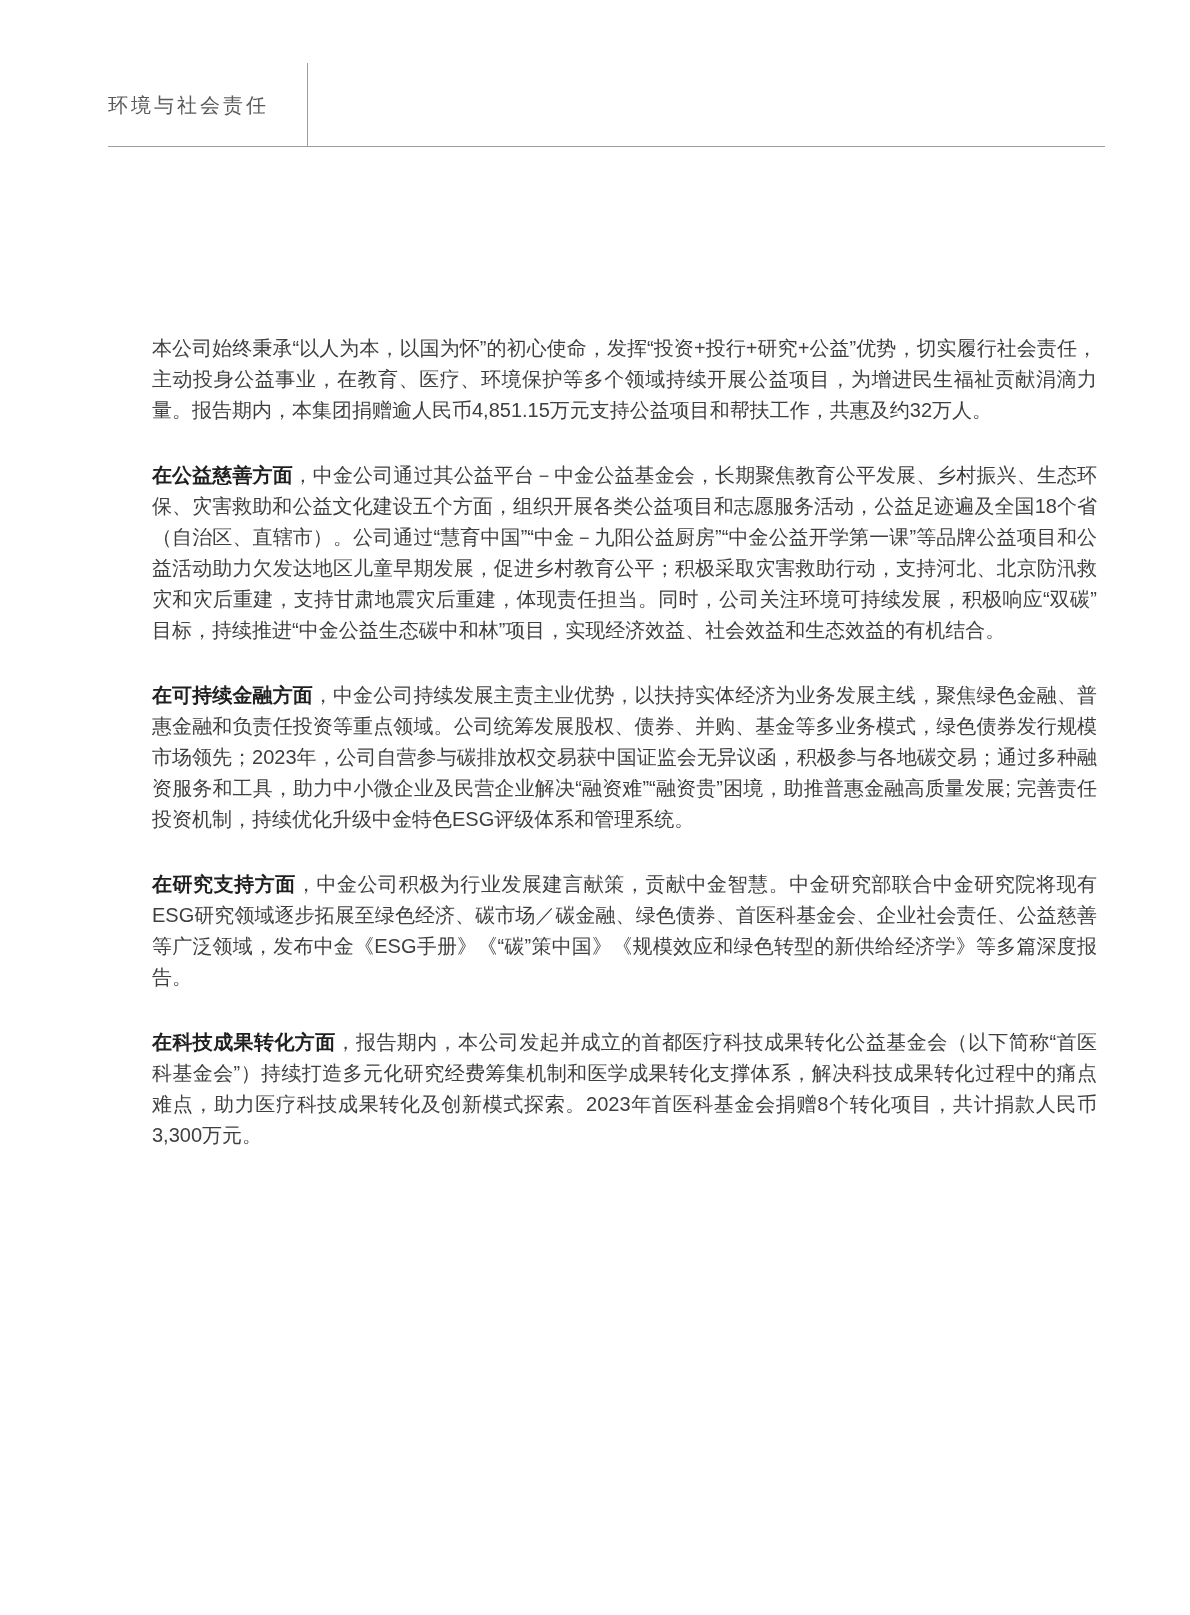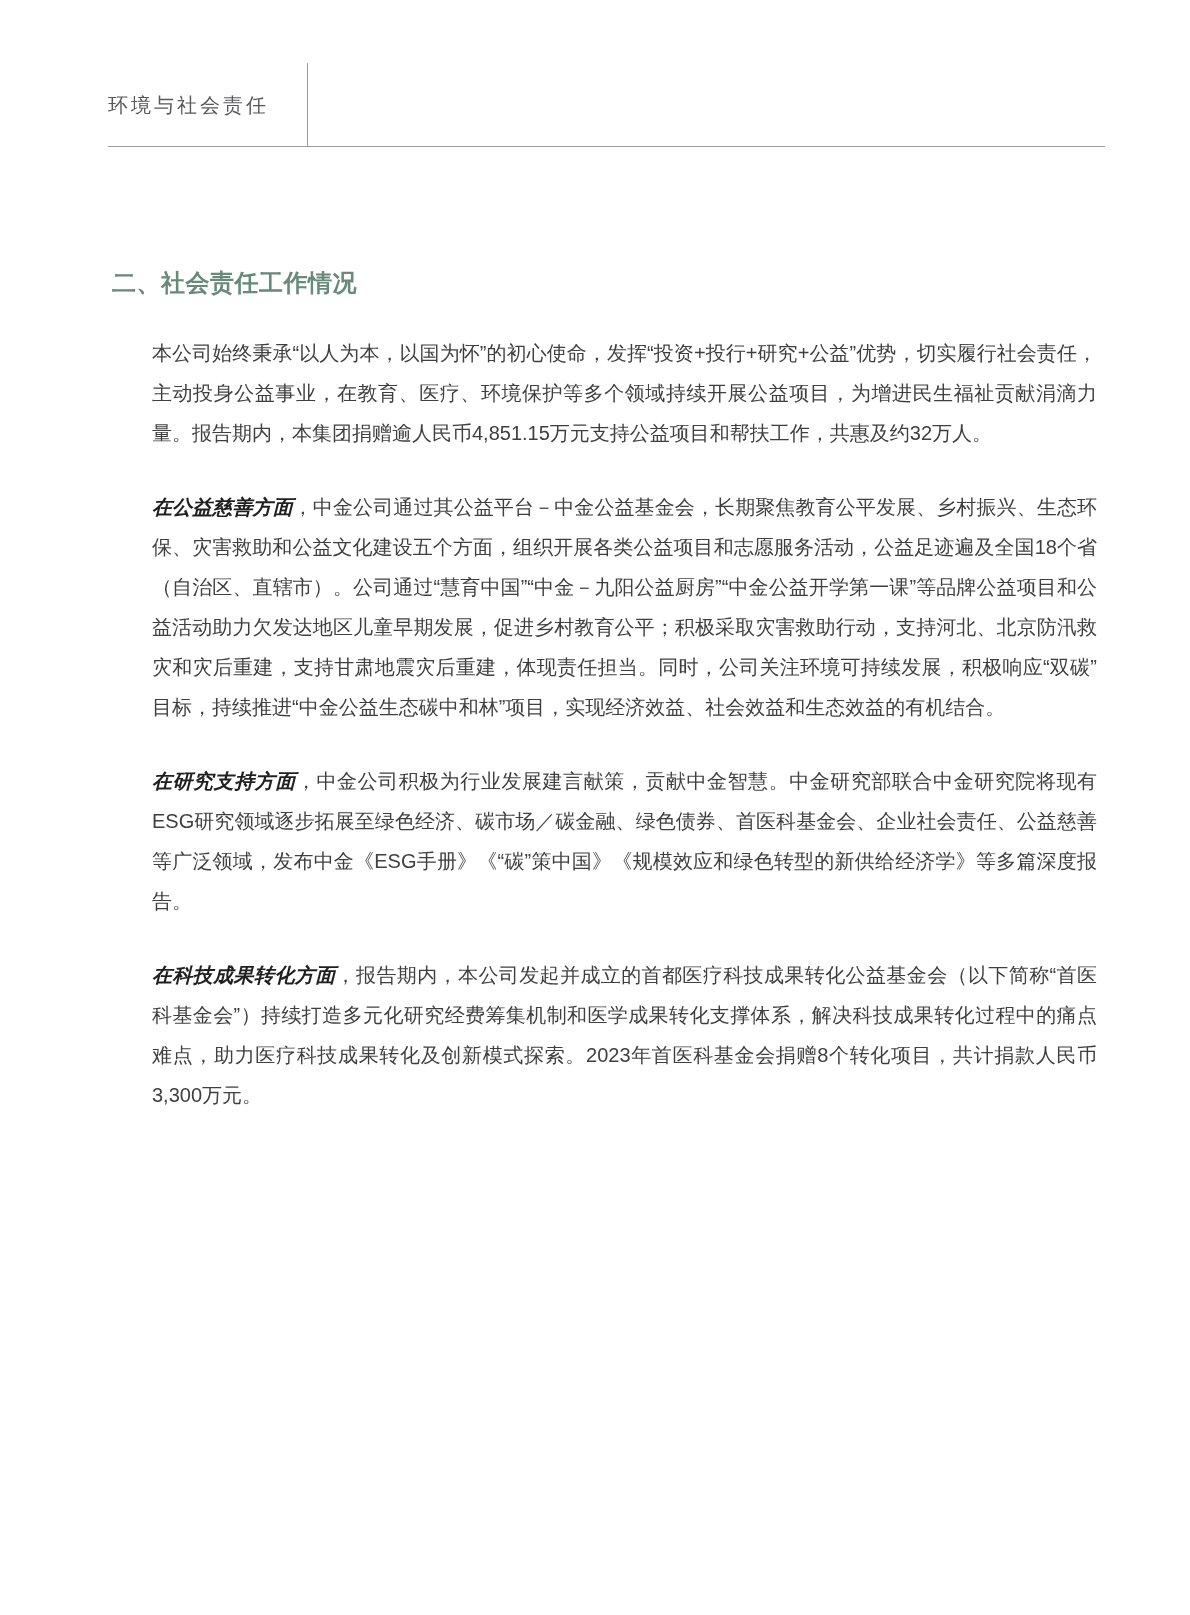--- a/index.html
+++ b/index.html
@@ -57,28 +57,27 @@
   
   .content {
     position: absolute;
     left: 152px;
     top: 333px;
     width: 945px;
   }
   .content p {
     margin: 0 0 34px 0;
     font-size: 20px;
-    line-height: 40px;
+    line-height: 31px;
     color: var(--body-text, #3f3f3f);
     text-align: justify;
   }
   .content p .lead {
     font-weight: 700;
     color: var(--lead-text, #1f1f1f);
-    font-style: italic;
   }
   
   .page-number {
     position: absolute;
     left: 110px;
     top: 1524px;
     font-family: "Liberation Serif", "DejaVu Serif", serif;
     font-size: 20px;
     color: #4a4a4a;
     font-weight: bold;
@@ -86,27 +85,27 @@
 </style>
 </head>
 <body>
 
 <div class="page">
 
   <div class="header-title">环境与社会责任</div>
   <div class="header-vline"></div>
   <div class="header-hline"></div>
 
-  <h2 class="section-heading">二、社会责任工作情况</h2>
 
   <div class="content">
     <p><span class="lead"></span><span>本公司始终秉承“以人为本，以国为怀”的初心使命，发挥“投资+投行+研究+公益”优势，切实履行社会责任，主动投身公益事业，在教育、医疗、环境保护等多个领域持续开展公益项目，为增进民生福祉贡献涓滴力量。报告期内，本集团捐赠逾人民币4,851.15万元支持公益项目和帮扶工作，共惠及约32万人。</span></p>
 
     <p><span class="lead">在公益慈善方面</span><span>，中金公司通过其公益平台－中金公益基金会，长期聚焦教育公平发展、乡村振兴、生态环保、灾害救助和公益文化建设五个方面，组织开展各类公益项目和志愿服务活动，公益足迹遍及全国18个省（自治区、直辖市）。公司通过“慧育中国”“中金－九阳公益厨房”“中金公益开学第一课”等品牌公益项目和公益活动助力欠发达地区儿童早期发展，促进乡村教育公平；积极采取灾害救助行动，支持河北、北京防汛救灾和灾后重建，支持甘肃地震灾后重建，体现责任担当。同时，公司关注环境可持续发展，积极响应“双碳”目标，持续推进“中金公益生态碳中和林”项目，实现经济效益、社会效益和生态效益的有机结合。</span></p>
 
+    <p><span class="lead">在可持续金融方面</span><span>，中金公司持续发展主责主业优势，以扶持实体经济为业务发展主线，聚焦绿色金融、普惠金融和负责任投资等重点领域。公司统筹发展股权、债券、并购、基金等多业务模式，绿色债券发行规模市场领先；2023年，公司自营参与碳排放权交易获中国证监会无异议函，积极参与各地碳交易；通过多种融资服务和工具，助力中小微企业及民营企业解决“融资难”“融资贵”困境，助推普惠金融高质量发展; 完善责任投资机制，持续优化升级中金特色ESG评级体系和管理系统。</span></p>
 
     <p><span class="lead">在研究支持方面</span><span>，中金公司积极为行业发展建言献策，贡献中金智慧。中金研究部联合中金研究院将现有ESG研究领域逐步拓展至绿色经济、碳市场／碳金融、绿色债券、首医科基金会、企业社会责任、公益慈善等广泛领域，发布中金《ESG手册》《“碳”策中国》《规模效应和绿色转型的新供给经济学》等多篇深度报告。</span></p>
 
     <p><span class="lead">在科技成果转化方面</span><span>，报告期内，本公司发起并成立的首都医疗科技成果转化公益基金会（以下简称“首医科基金会”）持续打造多元化研究经费筹集机制和医学成果转化支撑体系，解决科技成果转化过程中的痛点难点，助力医疗科技成果转化及创新模式探索。2023年首医科基金会捐赠8个转化项目，共计捐款人民币3,300万元。</span></p>
   </div>
 
   <div class="page-number">138</div>
 
 </div>
 

